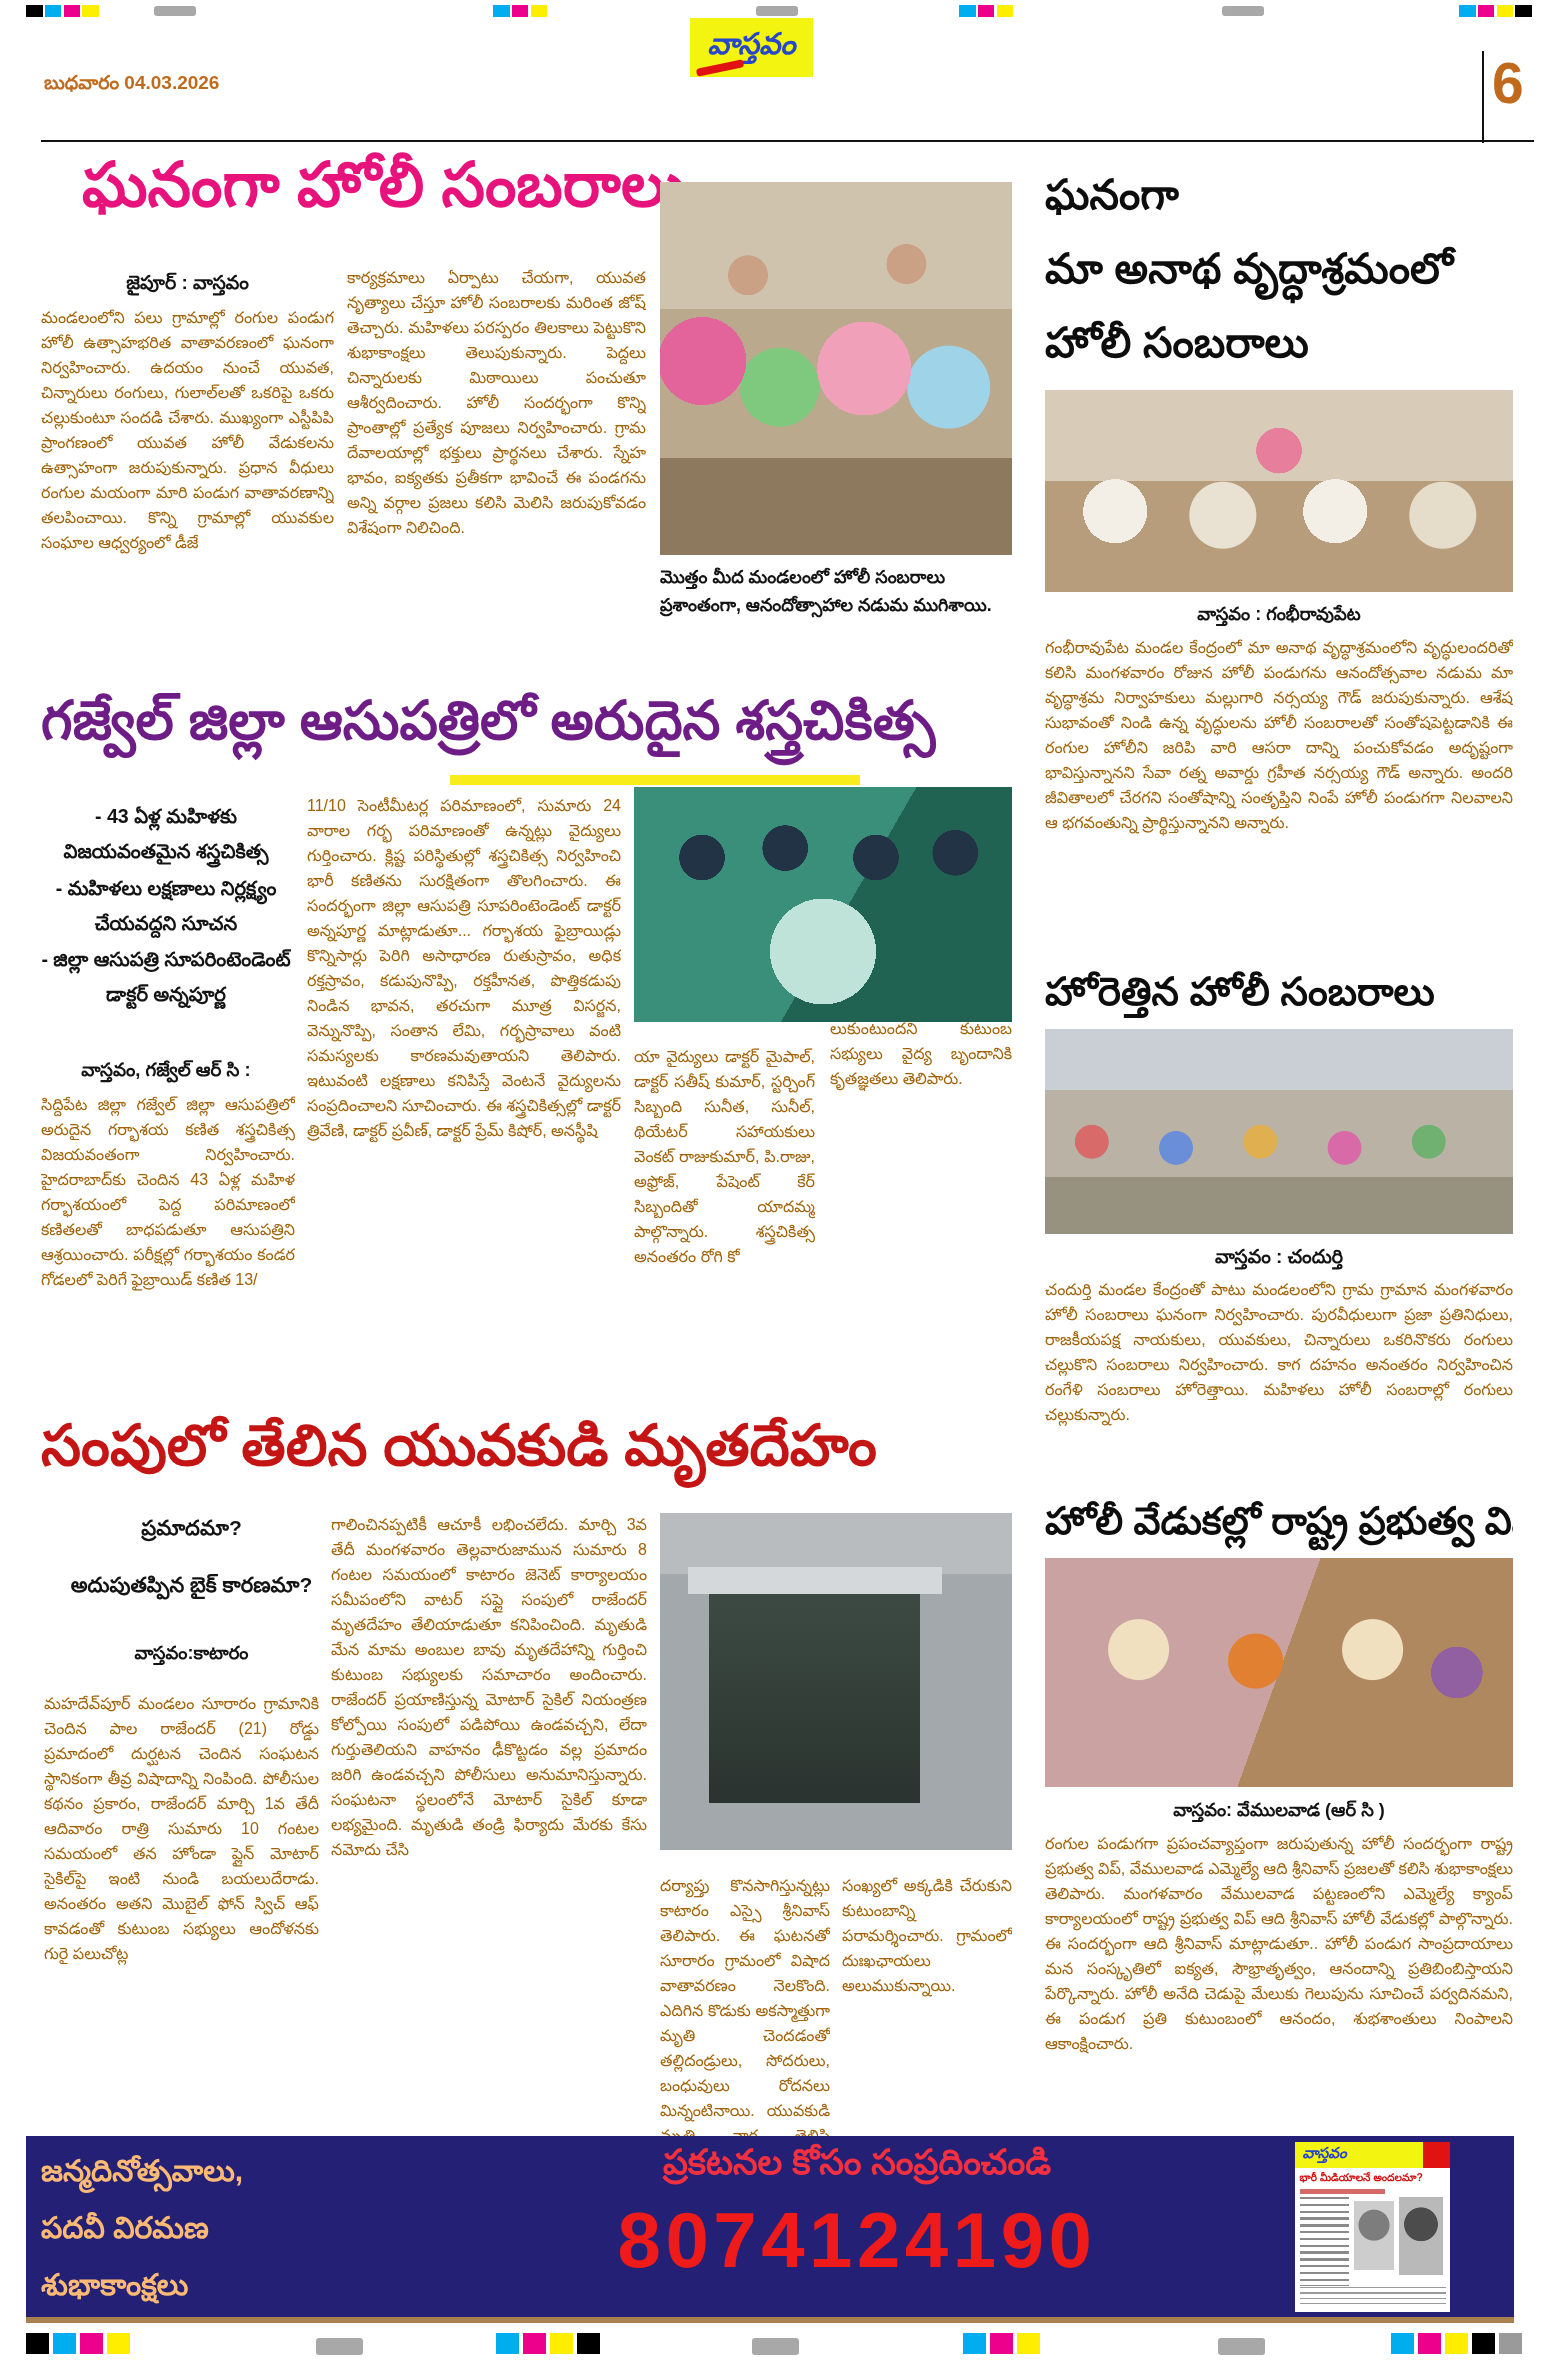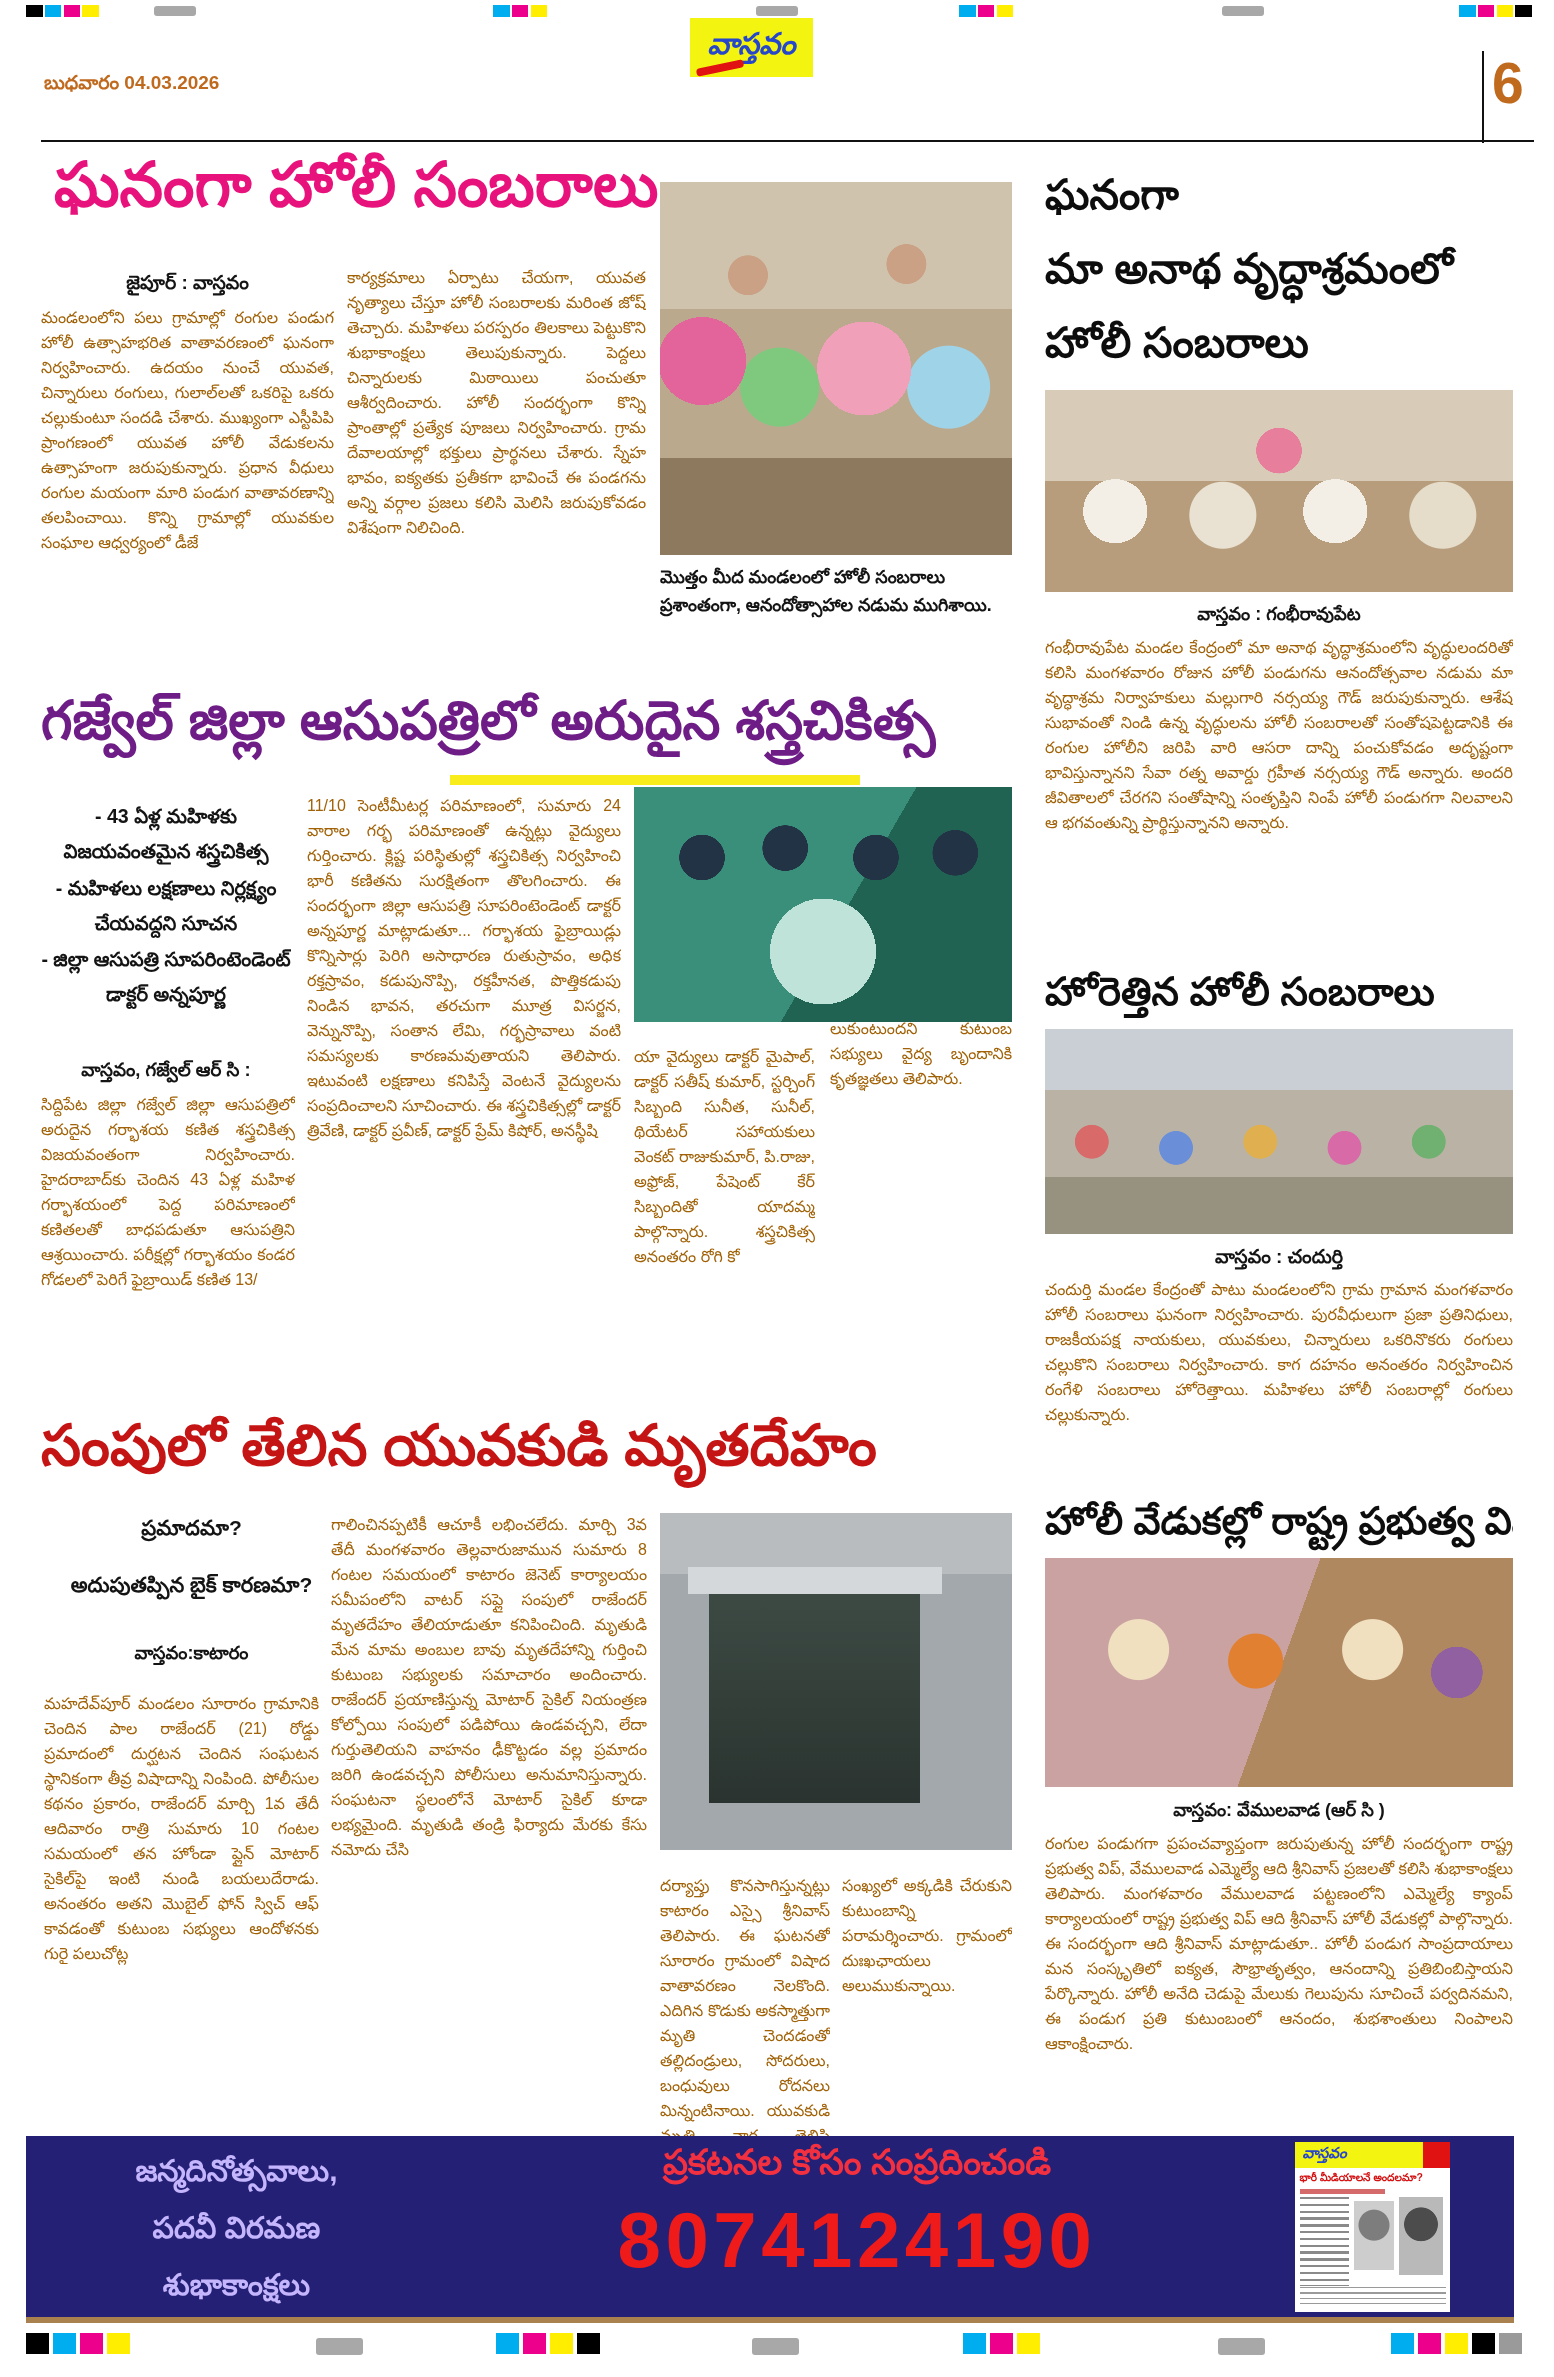--- a/index.html
+++ b/index.html
@@ -17,21 +17,21 @@
   .date{position:absolute;font-weight:bold;font-size:19px;color:#c06a1e;white-space:nowrap;}
   .logo{position:absolute;background:#f4f411;display:flex;align-items:center;justify-content:center;}
   .logo-text{font-weight:bold;font-size:30px;color:#2647c9;font-style:italic;}
   .logo-pen{position:absolute;left:6px;bottom:6px;width:48px;height:7.5px;background:#e01212;
             transform:rotate(-12deg);border-radius:3.8px;}
   .pageno{position:absolute;font-weight:bold;font-size:57px;color:#c06a1e;}
   .vline{position:absolute;background:#111111;}
   .hrule{position:absolute;background:#111111;}
   
   .hl{position:absolute;font-weight:bold;overflow:hidden;white-space:nowrap;}
-  .hl-magenta{color:#e8127c;font-size:62px;}
+  .hl-magenta{color:#e8127c;font-size:62px;margin-left:28px;}
   .hl-purple{color:#6e1d87;font-size:54px;text-align:left;}
   .hl-red{color:#c51414;font-size:57px;}
   .hl-black-lg{color:#0d0d0d;font-size:39px;}
   .hl-rc{position:absolute;font-weight:bold;color:#0d0d0d;text-align:left;overflow:hidden;}
   .hl-rc div{line-height:74px;font-size:42px;white-space:nowrap;}
   .ylw-bar{position:absolute;background:#f8ec1a;}
   
   .byline{position:absolute;font-weight:bold;font-size:19px;text-align:center;overflow:hidden;white-space:nowrap;}
   .body-text{position:absolute;font-size:16px;line-height:25px;text-align:justify;
              overflow:hidden;word-break:break-word;color:#a16207;}
@@ -76,21 +76,21 @@
      background:linear-gradient(#3d4a44,#2a332f);}
   .well-edge{position:absolute;left:8%;top:16%;width:72%;height:8%;background:#d5d8da;}
   .ph-whip{background:
      radial-gradient(circle at 20% 40%, #f0e0c0 0 30px, rgba(0,0,0,0) 31px),
      radial-gradient(circle at 45% 45%, #e08030 0 27px, rgba(0,0,0,0) 28px),
      radial-gradient(circle at 70% 40%, #f0e0c0 0 30px, rgba(0,0,0,0) 31px),
      radial-gradient(circle at 88% 50%, #9060a0 0 25.6px, rgba(0,0,0,0) 26px),
      linear-gradient(110deg,#caa2a2 0 50%, #b0885f 50% 100%);}
   
   .banner{position:absolute;background:#232076;border-bottom:6px solid #a8814f;}
-  .banner-left{position:absolute;color:#c4b5fd;text-align:center;overflow:hidden;}
+  .banner-left{position:absolute;color:#fdba74;overflow:hidden;}
   .banner-left div{font-size:30px;line-height:57px;font-weight:bold;white-space:nowrap;}
   .banner-contact{position:absolute;text-align:center;font-weight:bold;font-size:35px;
       color:#f23040;white-space:nowrap;overflow:hidden;}
   .banner-phone{position:absolute;text-align:center;font-weight:bold;font-size:78px;
       color:#ef1a1a;letter-spacing:4.5px;white-space:nowrap;overflow:hidden;}
   .minipage{position:absolute;background:#ffffff;overflow:hidden;}
   .mini-mast{position:relative;height:25.6px;background:#f4f411;display:flex;align-items:center;}
   .mini-mast-text{font-weight:bold;font-size:15px;color:#2647c9;font-style:italic;padding-left:7.5px;}
   .mini-mast-red{position:absolute;right:0;top:0;width:27px;height:25.6px;background:#e01212;}
   .mini-hl{font-weight:bold;font-size:10.5px;color:#d41111;padding:3px 4.5px 0 4.5px;white-space:nowrap;overflow:hidden;}

